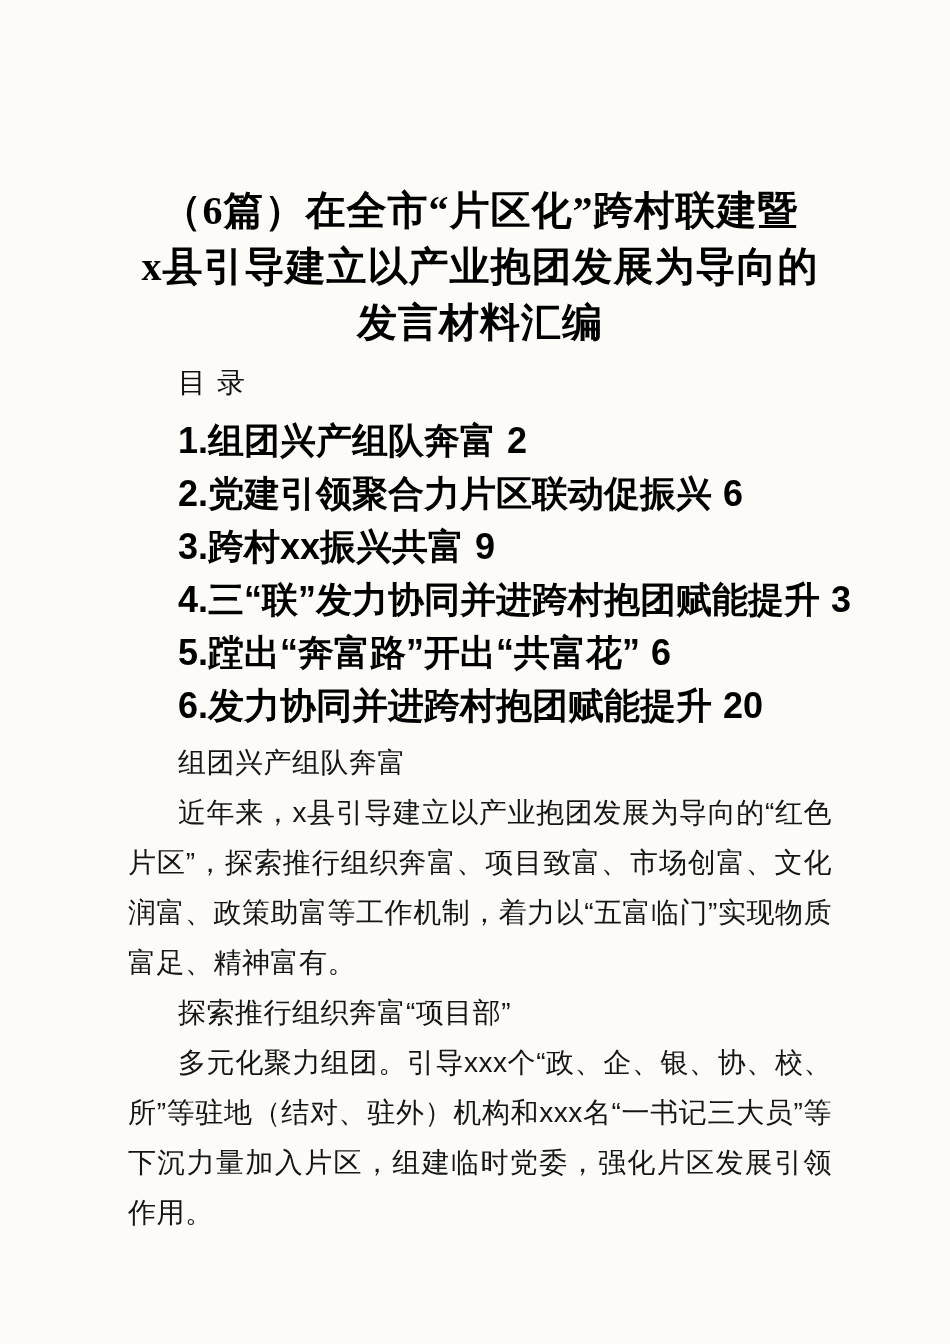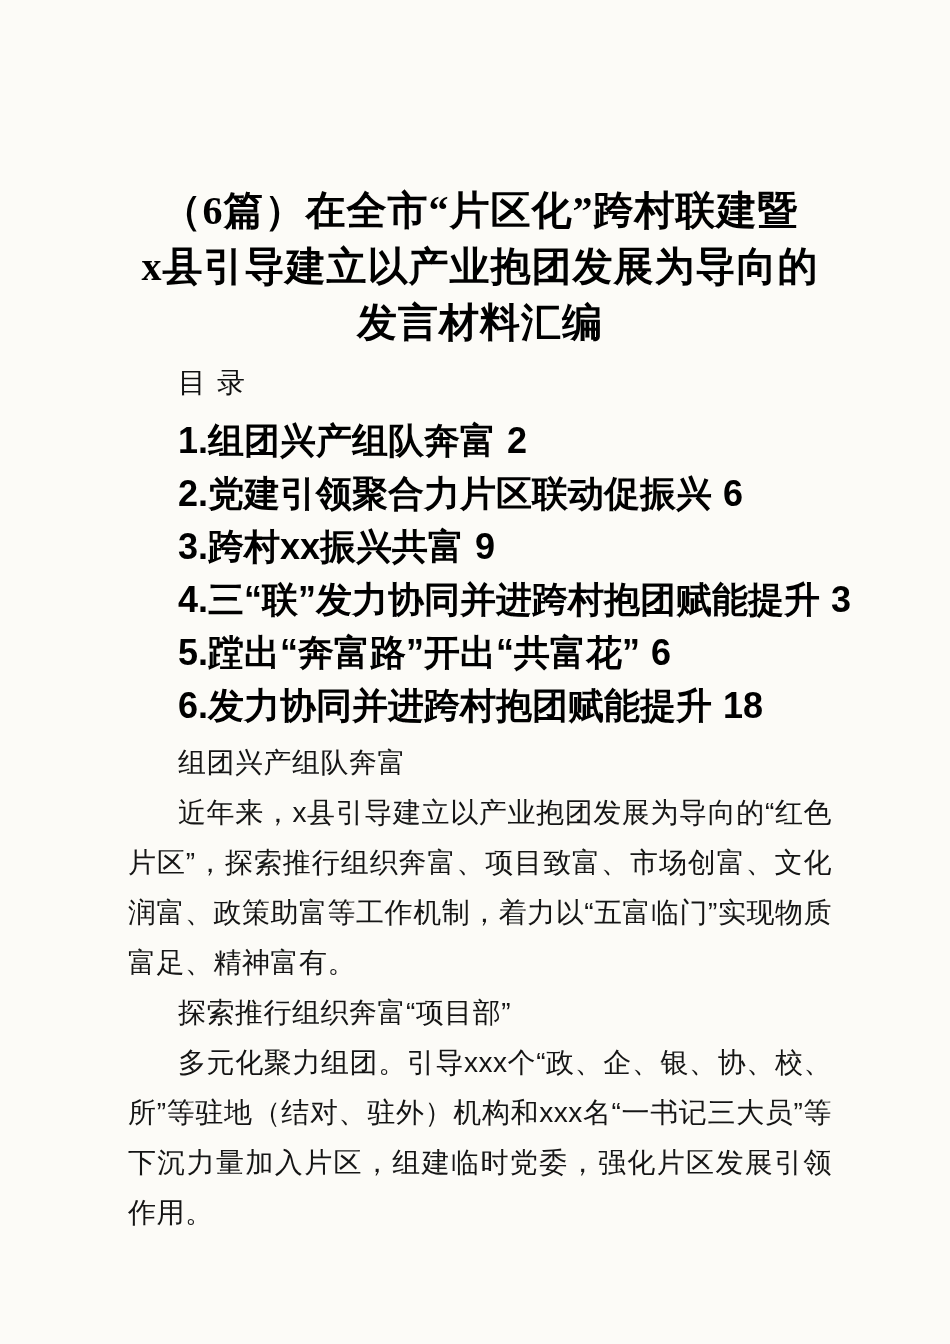--- a/index.html
+++ b/index.html
@@ -93,21 +93,21 @@
     <div class="toc-item">
       <span class="toc-num">3.</span><span class="toc-text">跨村xx振兴共富</span><span class="toc-page">9</span>
     </div>
     <div class="toc-item">
       <span class="toc-num">4.</span><span class="toc-text">三“联”发力协同并进跨村抱团赋能提升</span><span class="toc-page">3</span>
     </div>
     <div class="toc-item">
       <span class="toc-num">5.</span><span class="toc-text">蹚出“奔富路”开出“共富花”</span><span class="toc-page">6</span>
     </div>
     <div class="toc-item">
-      <span class="toc-num">6.</span><span class="toc-text">发力协同并进跨村抱团赋能提升</span><span class="toc-page">18</span>
+      <span class="toc-num">6.</span><span class="toc-text">发力协同并进跨村抱团赋能提升</span><span class="toc-page">20</span>
     </div>
   </div>
 
   <div class="body-text">
     <p>组团兴产组队奔富</p>
     <p>近年来，x县引导建立以产业抱团发展为导向的“红色片区”，探索推行组织奔富、项目致富、市场创富、文化润富、政策助富等工作机制，着力以“五富临门”实现物质富足、精神富有。</p>
     <p>探索推行组织奔富“项目部”</p>
     <p>多元化聚力组团。引导xxx个“政、企、银、协、校、所”等驻地（结对、驻外）机构和xxx名“一书记三大员”等下沉力量加入片区，组建临时党委，强化片区发展引领作用。</p>
   </div>
 

